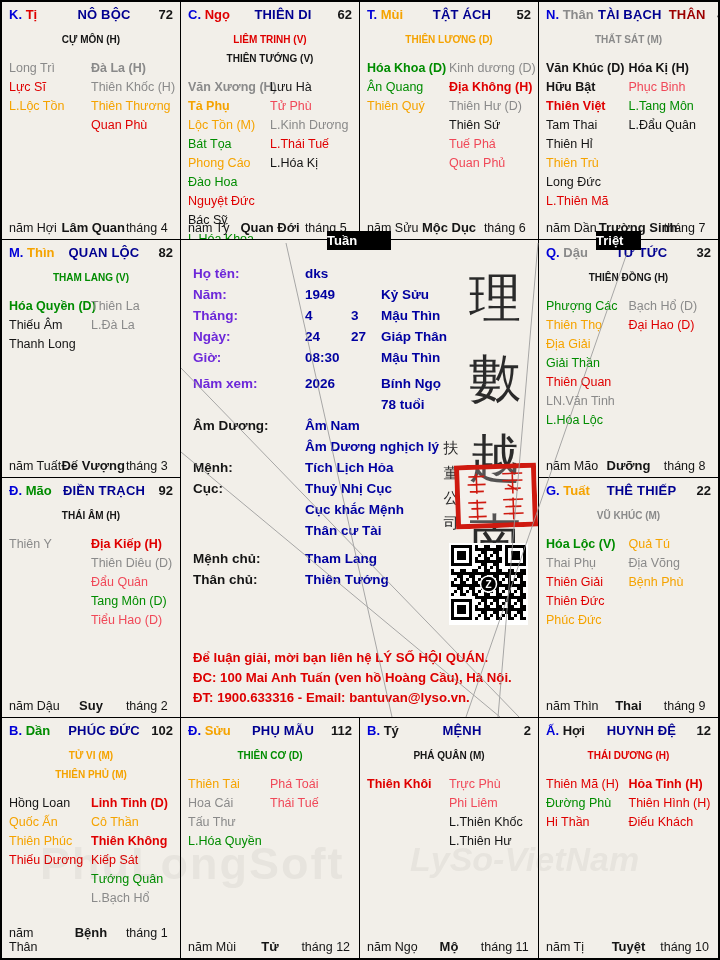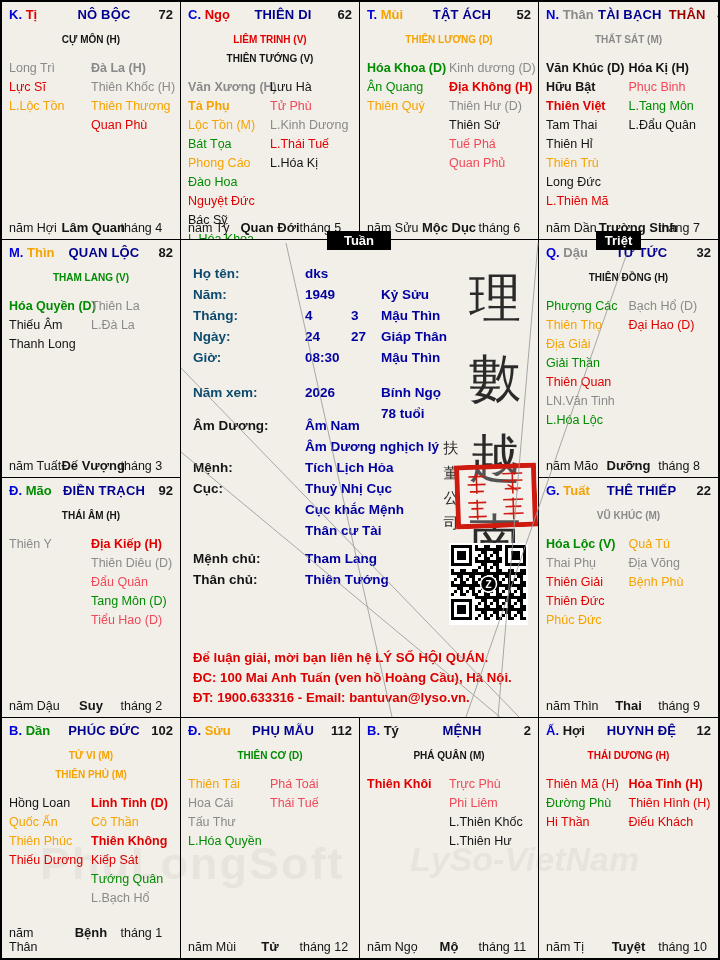--- a/index.html
+++ b/index.html
@@ -29,27 +29,27 @@
   .ph-extra{margin-left:7px}
   .ph-num{min-width:26px;text-align:right;color:#151515}
 
   .pmain{margin-top:8px;text-align:center;font-weight:bold;font-size:10px;line-height:19px;white-space:nowrap}
   .pcols{display:flex;margin-top:10px;font-size:12.5px;line-height:19px}
   .pcol{width:50%}
   .st{display:block;white-space:nowrap}
   .pfoot{position:absolute;left:7px;right:7px;bottom:4px;display:flex;align-items:baseline;font-size:12.5px;color:#151515}
   .pf-year{width:32%;text-align:left}
   .pf-stage{width:36%;text-align:center;font-weight:bold;font-size:13px;white-space:nowrap}
-  .pf-month{width:32%;text-align:left}
+  .pf-month{width:32%;text-align:center}
 
   
   .info-block{position:absolute;left:12px;top:26px;}
   .irow{display:flex;height:21px;font-size:13.5px;font-weight:bold;align-items:baseline;white-space:nowrap}
-  .irow.sp{margin-top:14px}
-  .il{width:112px;color:#0c4a6e}
+  .irow.sp{margin-top:5px}
+  .il{width:112px;color:#6d28d9}
   .iv1{width:46px;color:#0000a0}
   .iv2{width:30px;color:#0000a0}
   .iv3{color:#0000a0}
   .second-block{position:absolute;left:12px;top:178px;}
   .srow{display:flex;height:21px;font-size:13.5px;font-weight:bold;align-items:baseline;white-space:nowrap}
   .srow.sp{margin-top:7px}
   .sl{width:112px;color:#151515}
   .sv{color:#0000a0}
 
   .contact{position:absolute;left:12px;top:408px;width:345px;font-size:13.2px;font-weight:bold;line-height:20px;color:#dd0000;white-space:nowrap}
@@ -58,21 +58,21 @@
   .calli{position:absolute;left:283px;top:18px;width:62px;text-align:center;
     font-family:"DejaVu Serif",serif;font-size:52px;line-height:80px;color:#1a1a1a;opacity:.92}
   .calli span{display:block}
   .calli-small{position:absolute;left:259px;top:196px;width:22px;text-align:center;
     font-family:"DejaVu Serif",serif;font-size:15px;line-height:25px;color:#2a2a2a}
   .calli-small span{display:block}
   .seal{position:absolute;left:274px;top:224px;width:82px;height:64px;transform:rotate(-2deg)}
   .qr{position:absolute;left:268px;top:303px;width:79px;height:82px}
 
   .tag{position:absolute;background:#000;color:#fff;font-size:13px;font-weight:bold;
-    text-align:center;padding:2px 0;z-index:6;font-family:"Liberation Sans",sans-serif}
+    padding:2px 0;z-index:6;font-family:"Liberation Sans",sans-serif}
   .tag.tuan{left:325px;top:229px;width:64px}
   .tag.triet{left:594px;top:229px;width:45px}
 
   .lines{position:absolute;left:0;top:0;width:716px;height:956px;z-index:4;pointer-events:none}
 
   .wm{position:absolute;font-weight:bold;color:rgba(60,50,40,.055);z-index:1;pointer-events:none;white-space:nowrap}
   .wm1{left:38px;top:836px;font-size:45px;letter-spacing:2px}
   .wm2{left:408px;top:838px;font-size:34px;font-style:italic}
 </style>
 </head>

